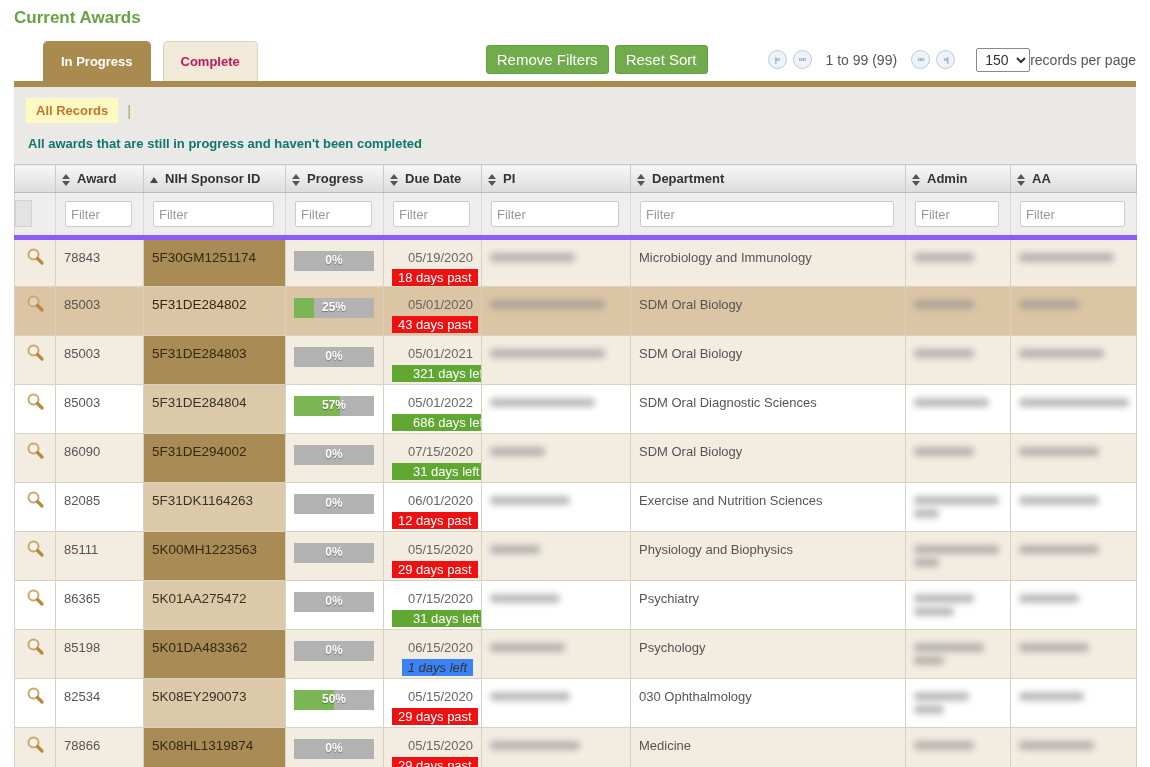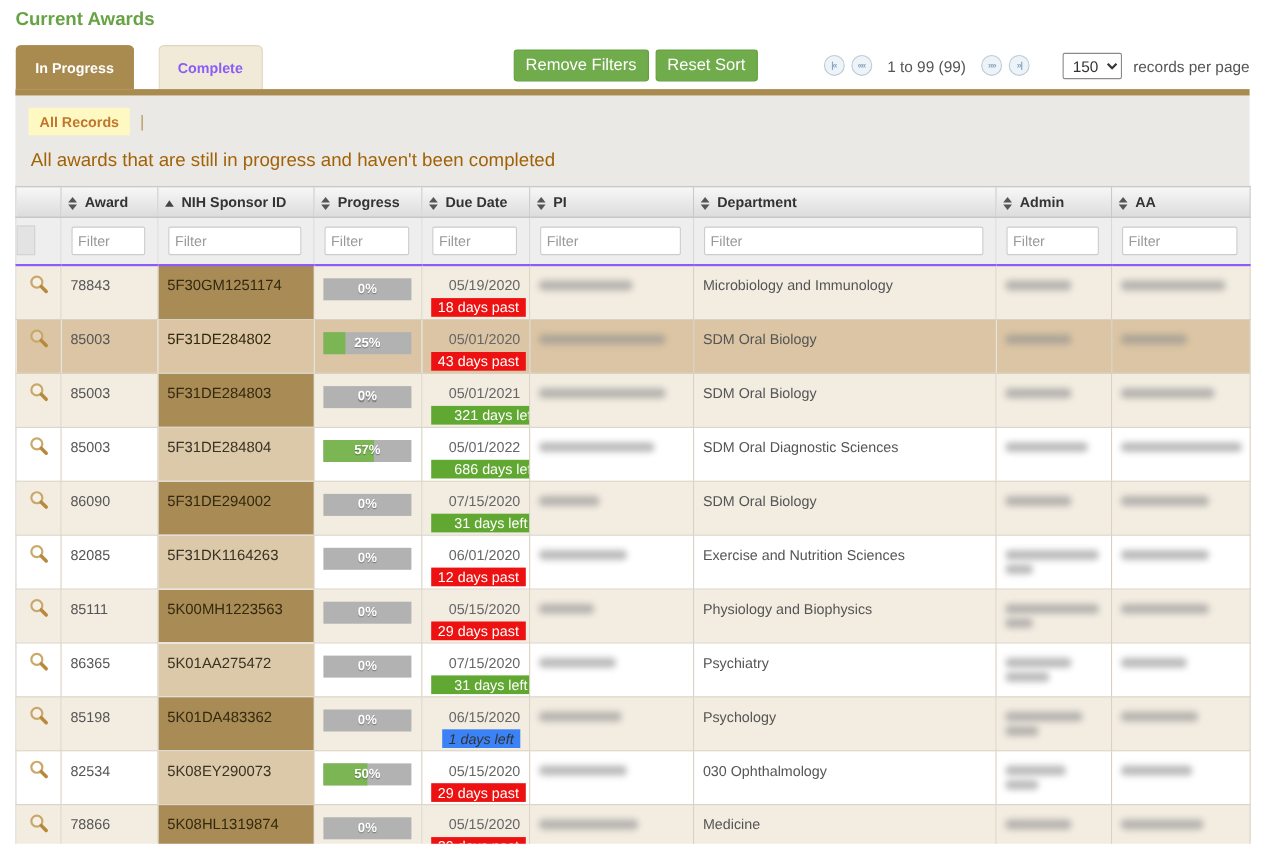--- a/index.html
+++ b/index.html
@@ -4,60 +4,60 @@
 <style>
   html,body{margin:0;padding:0;background:#fff;width:1150px;height:767px;overflow:hidden;
     font-family:"Liberation Sans","DejaVu Sans",sans-serif;}
   .page{width:1150px;height:767px;position:relative;overflow:hidden;}
 
   
   .page-title{color:#67a344;font-size:17px;font-weight:bold;margin:8px 0 10px 14px;}
 
   
   .topbar{display:flex;align-items:center;margin:0 14px;height:43px;}
-  .tabs{display:flex;align-self:flex-end;gap:22px;}
+  .tabs{display:flex;align-self:flex-end;gap:12px;margin-left:29px;}
   .tab{padding:12px 17px;font-size:13px;font-weight:bold;border-radius:5px 5px 0 0;cursor:pointer;}
   .tab.active{background:#a98b50;color:#fff;border:1px solid #a98b50;border-bottom:none;}
-  .tab.inactive{background:#f1ead9;color:#8b5cf6;border:1px solid #ddd2b8;border-bottom:none;}
+  .tab.inactive{background:#f1ead9;color:#be185d;border:1px solid #ddd2b8;border-bottom:none;}
   .btn-group{display:flex;gap:6px;margin-left:228px;}
   .green-btn{background:#70ab4c;border:1px solid #63a03f;color:#fff;font-size:15px;
     padding:5px 10px;border-radius:3px;cursor:pointer;font-family:inherit;}
   .pager{display:flex;align-items:center;gap:6px;margin-left:60px;}
   .pager-btn{width:17px;height:17px;border-radius:50%;border:1px solid #b9cbdd;background:#eef3f8;
     color:#87a6c3;font-size:8px;font-weight:bold;display:flex;align-items:center;justify-content:center;
     cursor:pointer;letter-spacing:-1px;}
   .pager-text{font-size:14px;color:#555;margin:0 8px;}
-  .perpage{margin-left:auto;display:flex;align-items:center;gap:10px;}
+  .perpage{margin-left:auto;display:flex;align-items:center;gap:0;}
   .perpage select{font-family:inherit;font-size:14px;color:#333;border:1px solid #8a8a8a;
     border-radius:2px;padding:2px 4px;background:#fff;}
   .perpage-label{font-size:14px;color:#555;}
 
   .brown-bar{height:6px;background:#a98b50;margin:0 14px;}
 
   
   .subband{background:#ebe9e6;margin:0 14px;padding:11px 12px 13px 12px;}
   .subtabs{display:flex;align-items:center;}
   .subtab{font-size:13px;font-weight:bold;color:#c0762c;cursor:pointer;padding:5px 10px;}
   .subtab.active{background:#fef9c3;}
   .subtab-divider{color:#b89b63;font-size:15px;margin:0 9px;}
-  .band-desc{margin-top:13px;font-size:17px;font-weight:normal;color:#a16207;padding-left:2px;}
+  .band-desc{margin-top:13px;font-size:13px;font-weight:bold;color:#0f766e;padding-left:2px;}
 
   
   table{border-collapse:collapse;table-layout:fixed;margin:0 14px;width:1122px;}
   th{background:linear-gradient(#f7f7f7,#dcdcdc);font-size:13px;font-weight:bold;color:#333;
     text-align:left;padding:6px 6px;border:1px solid #c9c9c9;border-bottom:1px solid #bbb;
     cursor:pointer;white-space:nowrap;overflow:hidden;height:15px;}
   .sort-icon{display:inline-block;vertical-align:middle;margin-right:7px;width:8px;}
   .tri{width:0;height:0;border-left:4px solid transparent;border-right:4px solid transparent;}
   .tri-up{border-bottom:5px solid #555;margin-bottom:2px;}
   .tri-down{border-top:5px solid #555;}
   .tri-asc{border-bottom:6px solid #444;}
 
   .filter-row td{background:#eeeeee;padding:8px 9px;border-right:1px solid #d8d8d8;
-    border-bottom:2px solid #8b5cf6;height:26px;}
+    border-bottom:5px solid #8b5cf6;height:26px;}
   .filter-input{width:calc(100% - 14px);height:24px;border:1px solid #ccc;border-radius:2px;
     font-family:inherit;font-size:13px;color:#333;padding:0 5px;background:#fff;}
   .filter-input::placeholder{color:#999;}
   .filter-stub{width:15px;height:25px;background:#e3e3e3;border:1px solid #d2d2d2;}
 
   td{font-size:13px;color:#555;vertical-align:top;border-right:1px solid #d9d2c4;
     border-bottom:1px solid #d9d2c4;height:49px;box-sizing:border-box;padding:10px 8px 0 8px;
     overflow:hidden;}
   td:first-child{border-left:1px solid #d9d2c4;padding:7px 0 0 0;text-align:center;}
   tr.row-cream td{background:#f2ece1;}

